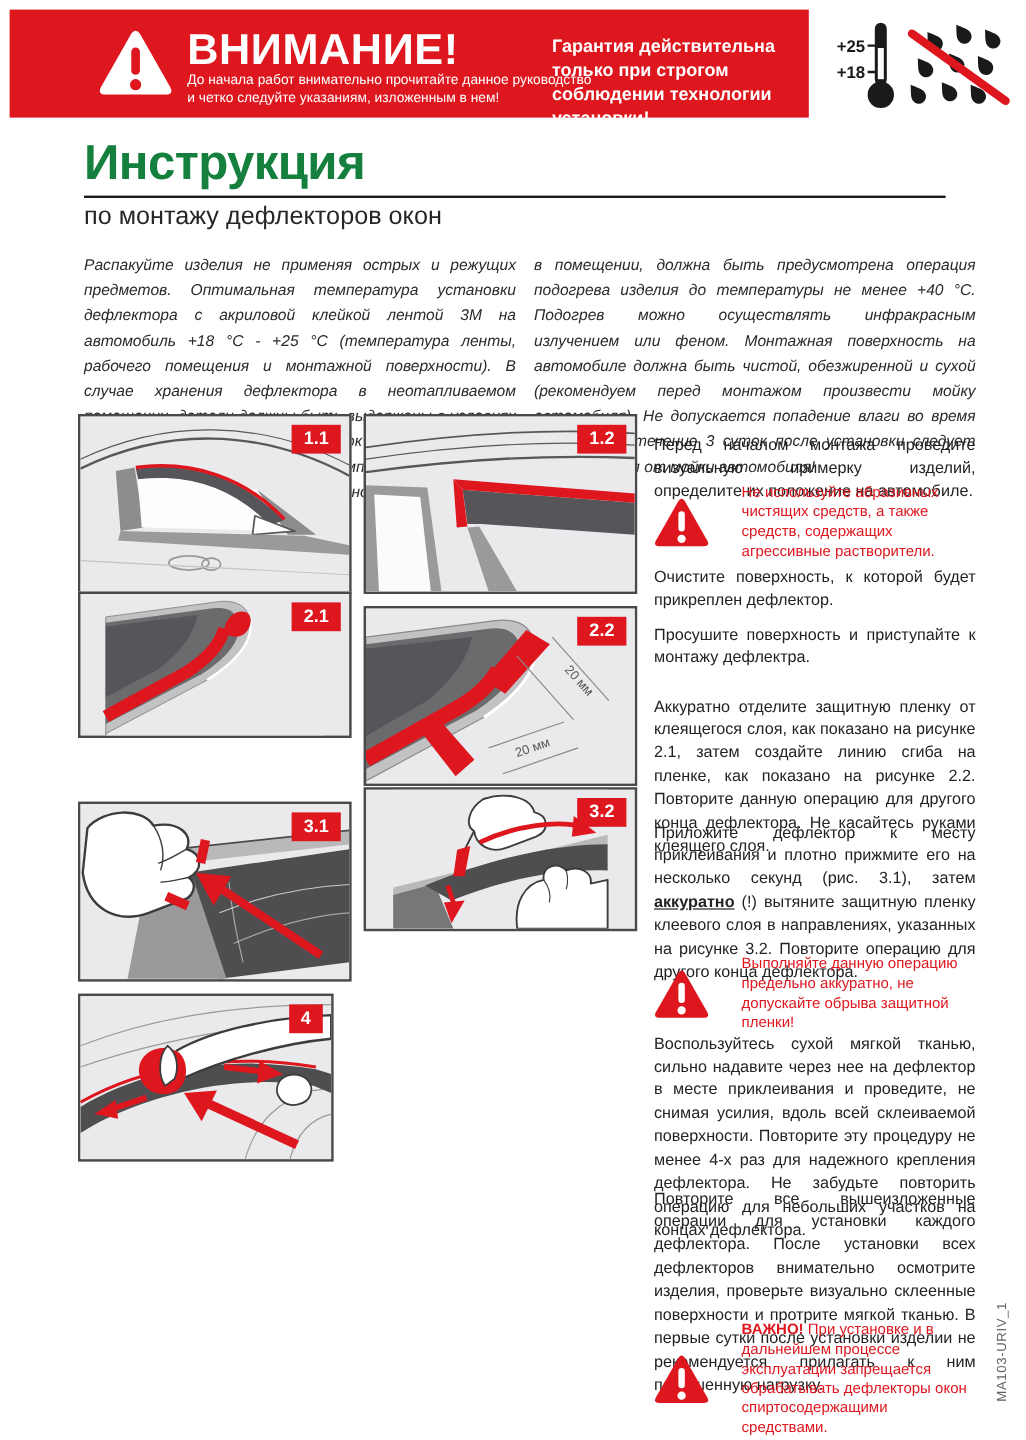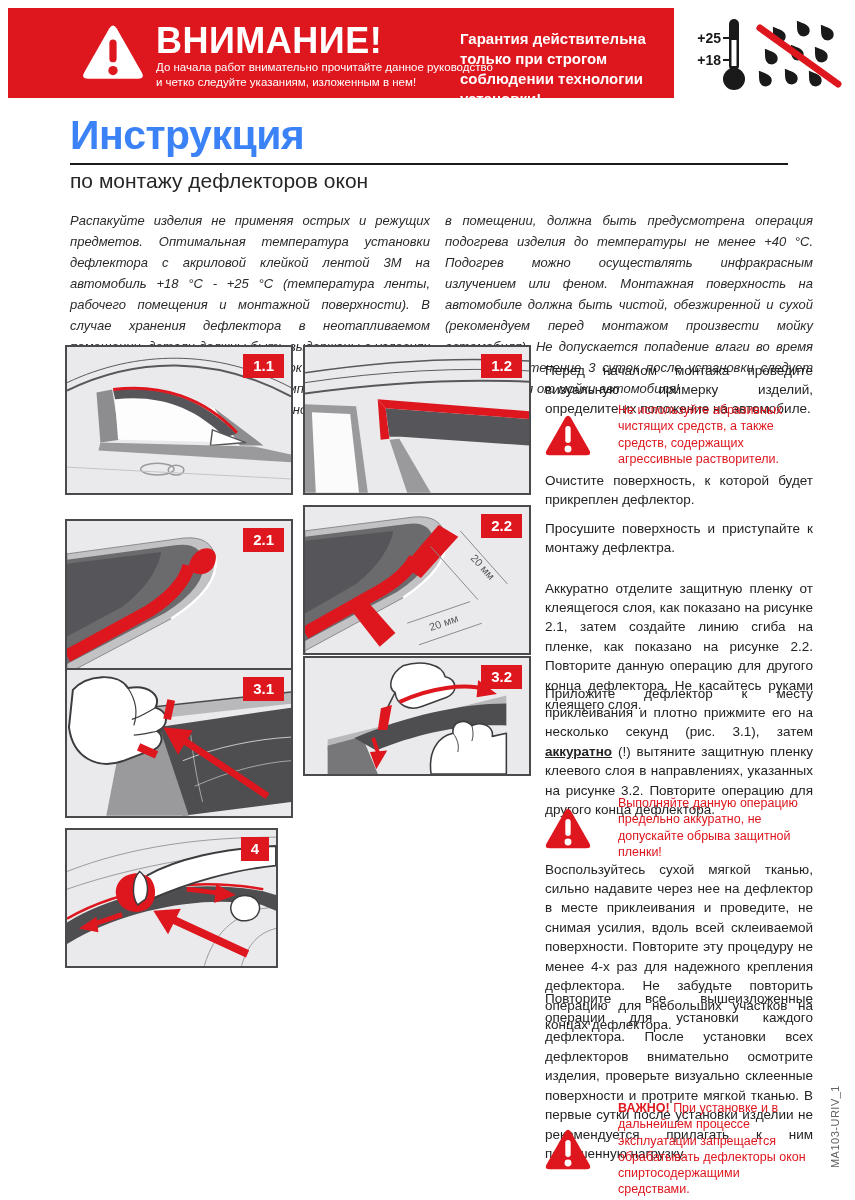--- a/index.html
+++ b/index.html
@@ -11,21 +11,21 @@
   }
   
   .banner{position:absolute;left:8px;top:8px;width:666px;height:90px;background:#de161e;}
   .banner-tri{position:absolute;left:74px;top:15px;width:62px;height:60px;}
   .banner-title{position:absolute;left:148px;top:12px;font-size:36px;font-weight:800;color:#fff;letter-spacing:.5px;}
   .banner-sub{position:absolute;left:148px;top:52px;font-size:11.5px;line-height:1.32;color:#fff;}
   .banner-warranty{position:absolute;left:452px;top:21px;width:215px;font-size:15px;font-weight:700;line-height:1.33;color:#fff;}
   .icon-thermo{position:absolute;left:688px;top:16px;width:58px;height:76px;}
   .icon-rain{position:absolute;left:752px;top:18px;width:92px;height:72px;}
   
-  .doc-title{position:absolute;left:70px;top:112px;font-size:41px;font-weight:800;color:#3b82f6;letter-spacing:-.5px;}
+  .doc-title{position:absolute;left:70px;top:112px;font-size:41px;font-weight:800;color:#15803d;letter-spacing:-.5px;}
   .doc-rule{position:absolute;left:70px;top:163px;width:718px;height:2px;background:#1a1a1a;}
   .doc-subtitle{position:absolute;left:70px;top:169px;font-size:21px;color:#262628;}
   
   .intro{position:absolute;top:197px;font-size:13px;font-style:italic;line-height:1.62;text-align:justify;color:#2a2a2c;}
   .intro.left{left:70px;width:360px;text-align-last:justify;}
   .intro.right{left:445px;width:368px;}
   
   .panel{position:absolute;background:#eaeaec;border:2px solid #4a4a4c;box-sizing:border-box;}
   .panel svg{display:block;width:100%;height:100%;}
   .badge{position:absolute;top:7px;right:7px;background:#de161e;color:#fff;
@@ -120,21 +120,21 @@
       <polygon points="0,58 52,60 64,148 0,148" fill="#9a9a9c"></polygon>
       <polygon points="7,66 46,68 55,148 11,148" fill="#fbfbfb"></polygon>
       <polygon points="82,62 228,73 228,100 98,91 86,91" fill="#56565a"></polygon>
       <path d="M74,53 L228,65 L228,73 L82,62 Z" fill="#de161e"></path>
       <path d="M74,53 L82,62 L86,93 L77,94 Z" fill="#de161e"></path>
       <polygon points="96,93 128,148 104,148 86,94" fill="#9a9a9c"></polygon>
     </svg>
     <div class="badge">1.2</div>
   </div>
 
-  <div class="panel" style="left:65px;top:519px;width:228px;height:168px">
+  <div class="panel" style="left:65px;top:493px;width:228px;height:122px">
     <svg viewBox="0 0 228 148">
       <rect width="228" height="148" fill="#eaeaec"></rect>
       <path d="M0,148 L0,24 L118,8 Q147,5 151,28 Q156,58 106,90 L0,146 Z" fill="#c2c2c4" stroke="#8a8a8c" stroke-width="1"></path>
       <path d="M0,136 L0,30 L112,15 Q136,12 139,32 Q142,57 100,84 Z" fill="#6b6b6d"></path>
       <path d="M0,108 L0,34 L96,22 Q90,52 56,78 Z" fill="#56565a"></path>
       <path d="M151,28 Q156,58 106,90" fill="none" stroke="#ffffff" stroke-width="2.5"></path>
       <path d="M0,128 L84,82 Q118,60 124,36" fill="none" stroke="#de161e" stroke-width="13"></path>
       <path d="M124,36 C128,14 156,12 151,32 C147,48 130,47 122,39 Z" fill="#de161e"></path>
     </svg>
     <div class="badge">2.1</div>

